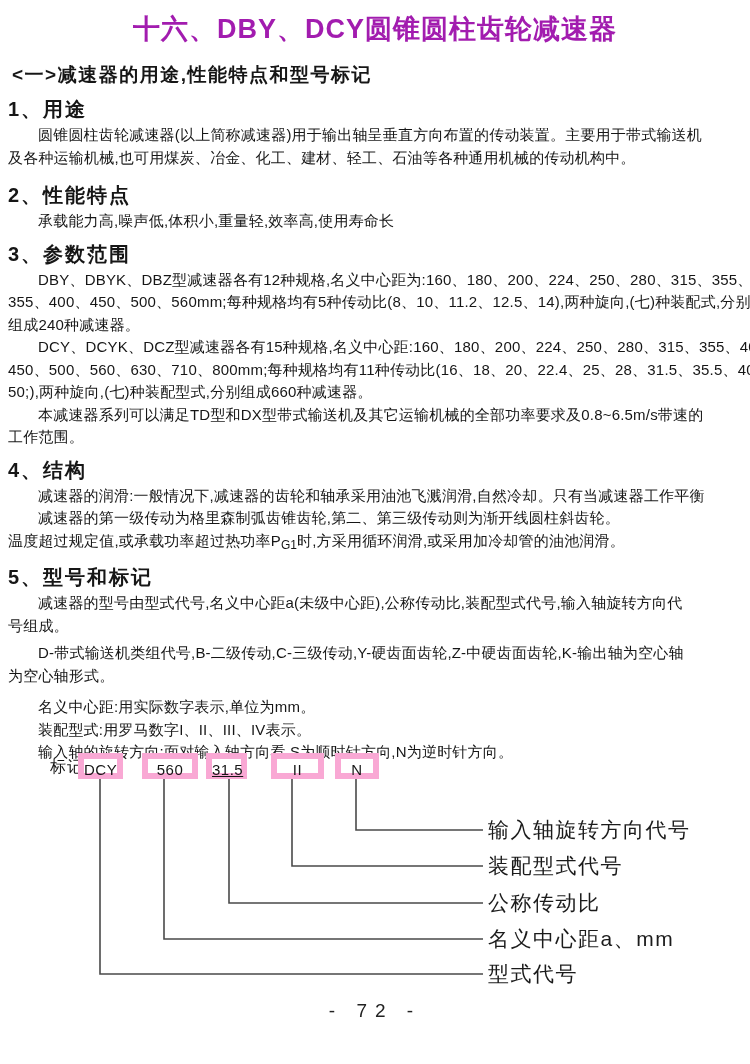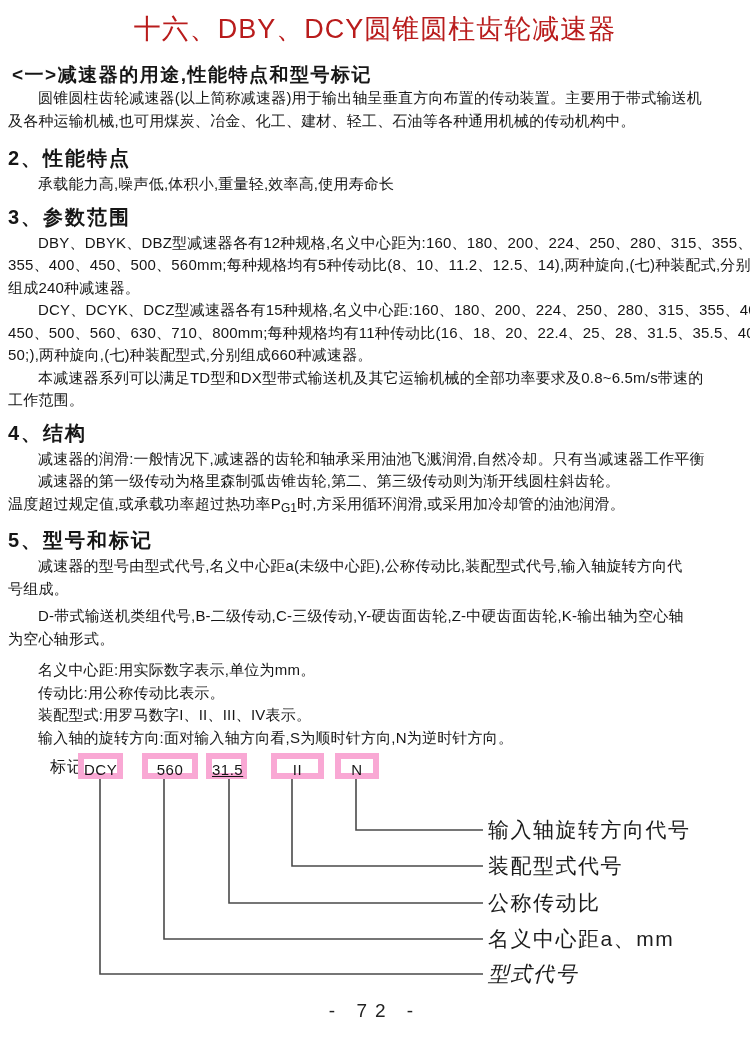--- a/index.html
+++ b/index.html
@@ -9,24 +9,24 @@
     background:#ffffff;
     margin:0 auto;
     overflow:hidden;
     font-family:"Liberation Sans","DejaVu Sans",sans-serif;
     color:#161616;
   }
   .title{
     margin:12px 0 0 0;
     text-align:center;
     font-size:27px;
-    font-weight:400;
+    font-weight:700;
     letter-spacing:1px;
     line-height:34px;
-    color:#b91c1c;
+    color:#a21caf;
   }
   .part-heading{
     margin:17px 0 0 12px;
     font-size:19px;
     font-weight:700;
     letter-spacing:1.5px;
     line-height:24px;
   }
   .sec-heading{
     margin:10px 0 3px 8px;
@@ -82,40 +82,41 @@
     left:488px;
     font-size:21px;
     letter-spacing:1.5px;
     line-height:22px;
     color:#1b1b1b;
   }
   .c0{top:71px;}
   .c1{top:107px;}
   .c2{top:144px;}
   .c3{top:180px;}
-  .c4{top:215px;font-style:italic;}
+  .c4{top:215px;}
   .page-number{
     position:absolute;
     left:0;top:1000px;
     width:750px;
     text-align:center;
     font-size:19px;
     letter-spacing:8px;
     color:#222;
   }
 </style>
 </head>
 <body>
 
 <div class="page">
 
   <h1 class="title">十六、DBY、DCY圆锥圆柱齿轮减速器</h1>
 
   <div class="part-heading">&lt;一&gt;减速器的用途,性能特点和型号标记</div>
 
+  <div class="sec-heading">1、用途</div>
   <div class="bline ind">圆锥圆柱齿轮减速器(以上简称减速器)用于输出轴呈垂直方向布置的传动装置。主要用于带式输送机</div>
   <div class="bline">及各种运输机械,也可用煤炭、冶金、化工、建材、轻工、石油等各种通用机械的传动机构中。</div>
 
   <div class="sec-heading mt-lg">2、性能特点</div>
   <div class="bline ind">承载能力高,噪声低,体积小,重量轻,效率高,使用寿命长</div>
 
   <div class="sec-heading mt-md">3、参数范围</div>
   <div class="bline ind">DBY、DBYK、DBZ型减速器各有12种规格,名义中心距为:160、180、200、224、250、280、315、355、400</div>
   <div class="bline">355、400、450、500、560mm;每种规格均有5种传动比(8、10、11.2、12.5、14),两种旋向,(七)种装配式,分别</div>
   <div class="bline">组成240种减速器。</div>
@@ -131,21 +132,20 @@
   <div class="bline"><span>温度超过规定值,或承载功率超过热功率P</span><span class="sub">G1</span><span>时,方采用循环润滑,或采用加冷却管的油池润滑。</span></div>
 
   <div class="sec-heading mt-md">5、型号和标记</div>
   <div class="bline ind">减速器的型号由型式代号,名义中心距a(未级中心距),公称传动比,装配型式代号,输入轴旋转方向代</div>
   <div class="bline">号组成。</div>
   <div class="gap-sm"></div>
   <div class="bline ind">D-带式输送机类组代号,B-二级传动,C-三级传动,Y-硬齿面齿轮,Z-中硬齿面齿轮,K-输出轴为空心轴</div>
   <div class="bline">为空心轴形式。</div>
   <div class="list-block">
     <div class="bline ind">名义中心距:用实际数字表示,单位为mm。</div>
-    <div class="bline ind">传动比:用公称传动比表示。</div>
     <div class="bline ind">装配型式:用罗马数字I、II、III、IV表示。</div>
     <div class="bline ind">输入轴的旋转方向:面对输入轴方向看,S为顺时针方向,N为逆时针方向。</div>
   </div>
 
   <div class="marking">
     <svg class="mlines" width="750" height="252" viewBox="0 0 750 252" xmlns="http://www.w3.org/2000/svg">
       <polyline points="100,31 100,226 483,226" fill="none" stroke="#4a4a4a" stroke-width="1.6"></polyline>
       <polyline points="164,31 164,191 483,191" fill="none" stroke="#4a4a4a" stroke-width="1.6"></polyline>
       <polyline points="229,31 229,155 483,155" fill="none" stroke="#4a4a4a" stroke-width="1.6"></polyline>
       <polyline points="292,31 292,118 483,118" fill="none" stroke="#4a4a4a" stroke-width="1.6"></polyline>

